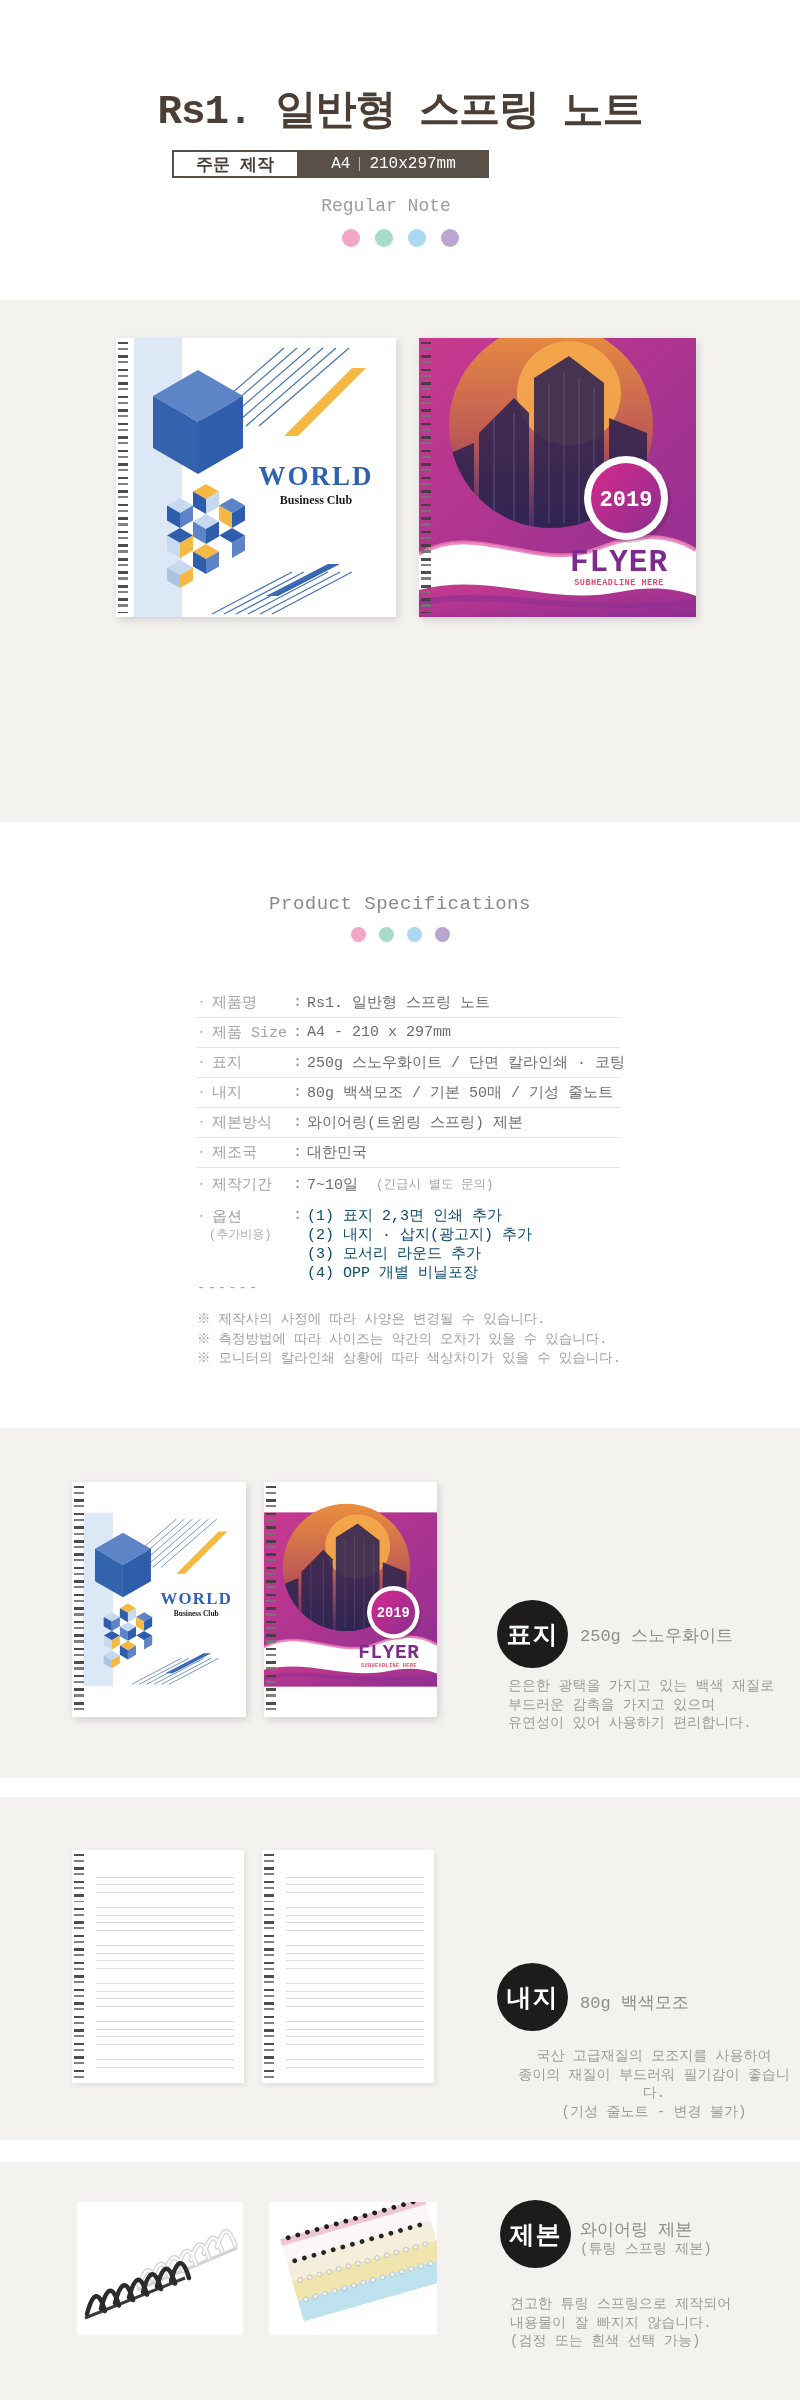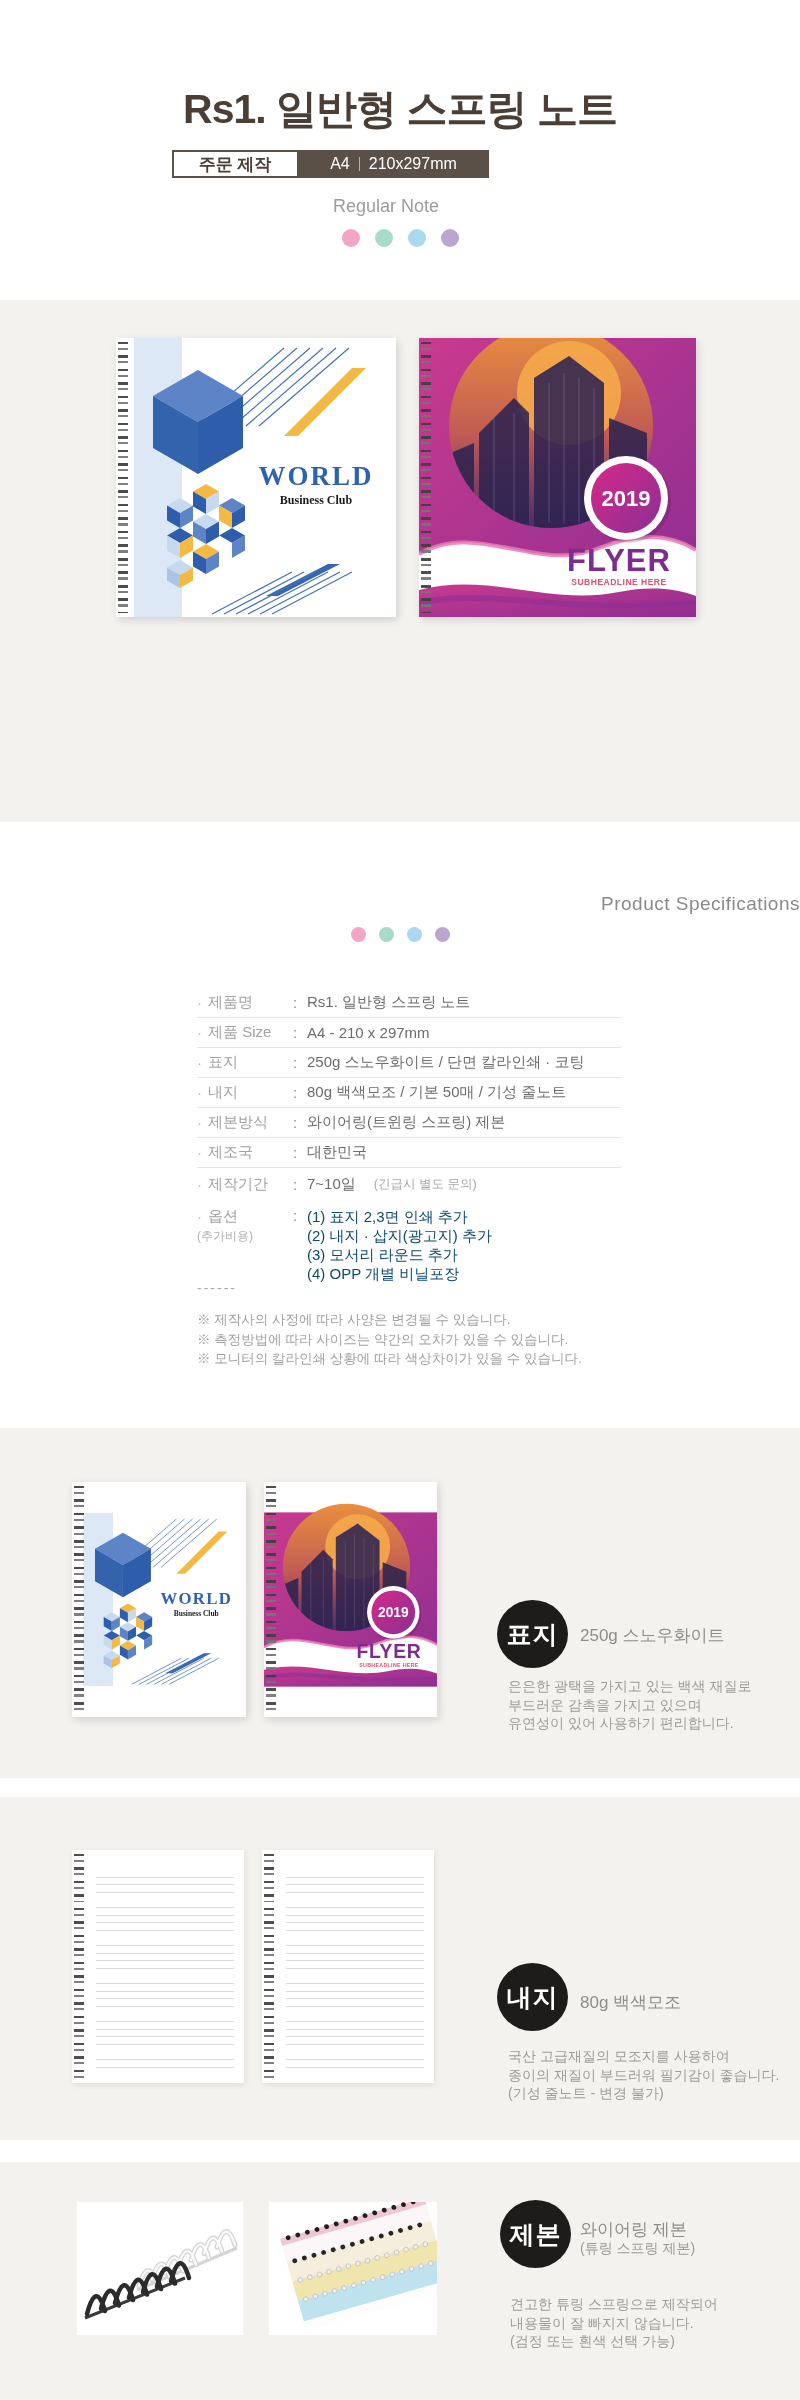--- a/index.html
+++ b/index.html
@@ -1,17 +1,17 @@
 <!DOCTYPE html>
 <html><head>
 <meta charset="utf-8">
 <style>
   html,body{margin:0;padding:0;background:#ffffff;}
   .page{position:relative;width:800px;height:2400px;background:#ffffff;overflow:hidden;
-        font-family:Liberation Sans, sans-serif;}
+        font-family:Liberation Mono, monospace;}
 
   
   .page-title{position:absolute;top:82px;left:0;width:800px;text-align:center;
               font-size:41px;font-weight:800;color:#4a3e35;letter-spacing:-1px;}
   .badge-row{position:absolute;top:150px;left:0;width:660px;display:flex;justify-content:center;}
   .badge-left{width:127px;height:28px;box-sizing:border-box;border:2px solid #5a5048;background:#fff;
               color:#4a3e35;font-weight:bold;font-size:17px;display:flex;align-items:center;justify-content:center;}
   .badge-right{width:190px;height:28px;background:#5a5048;color:#fff;font-size:16px;
                display:flex;align-items:center;justify-content:center;gap:9px;}
   .badge-divider{width:1px;height:14px;background:rgba(255,255,255,.55);}
@@ -55,38 +55,38 @@
   #circle-cover{left:497px;top:172px;}
   #circle-inner{left:497px;top:166px;}
   #circle-binding{left:500px;top:38px;}
   .info-headline{position:absolute;font-size:17px;color:#8d8d8b;}
   #headline-cover{left:580px;top:196px;}
   #headline-inner{left:580px;top:194px;}
   #headline-binding{left:580px;top:56px;}
   #headline-binding-note{position:absolute;left:580px;top:78px;font-size:14px;color:#9a9a98;}
   .info-body{position:absolute;font-size:14px;line-height:18.5px;color:#9c9c9a;}
   #body-cover{left:508px;top:249px;}
-  #body-inner{left:508px;top:250px;}
+  #body-inner{left:508px;top:250px;text-align:center;}
   #body-binding{left:510px;top:133px;}
 
   
-  .spec-title{position:absolute;top:893px;left:0;width:800px;text-align:right;
+  .spec-title{position:absolute;top:893px;left:0;width:800px;text-align:center;
               font-size:19px;color:#8a8a8a;letter-spacing:.5px;}
   .spec-table{position:absolute;left:197px;top:988px;width:424px;}
   .spec-row{display:flex;align-items:center;height:29px;border-bottom:1px solid #e6e5e2;font-size:15px;}
   .spec-row.noline{border-bottom:none;}
   .spec-label{width:96px;color:#a3a2a0;display:flex;align-items:center;gap:6px;flex-shrink:0;}
   .bullet{font-size:15px;color:#b5b4b2;}
   .spec-colon{width:14px;color:#8f8e8c;flex-shrink:0;}
   .spec-value{color:#6e6d6b;white-space:nowrap;}
   .spec-note{font-size:12.5px;color:#a7a6a4;margin-left:18px;}
   .spec-extra{display:flex;margin-top:8px;font-size:15px;align-items:flex-start;}
   .spec-extra .labelcol{width:96px;color:#a3a2a0;flex-shrink:0;}
   .labelcol .lab{display:flex;align-items:center;gap:6px;}
-  .labelcol .sub{font-size:12px;color:#b0afac;margin-top:3px;}
+  .labelcol .sub{font-size:12px;color:#b0afac;margin-left:12px;margin-top:3px;}
   .optlines div{line-height:19px;color:#0c4a6e;}
   .spec-divider{position:absolute;left:197px;top:1280px;color:#a9a8a6;font-size:14px;letter-spacing:2px;}
   .spec-notes{position:absolute;left:197px;top:1310px;font-size:13.5px;color:#a2a19f;line-height:19.5px;}
 
   .defs-svg{position:absolute;width:0;height:0;overflow:hidden;}
 </style>
 </head>
 <body>
 
 <svg class="defs-svg" xmlns="http://www.w3.org/2000/svg" aria-hidden="true">

